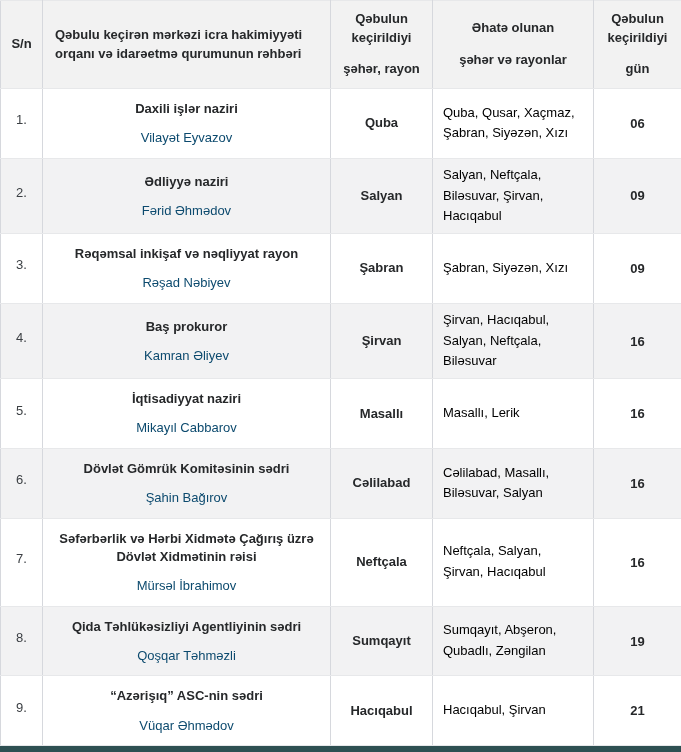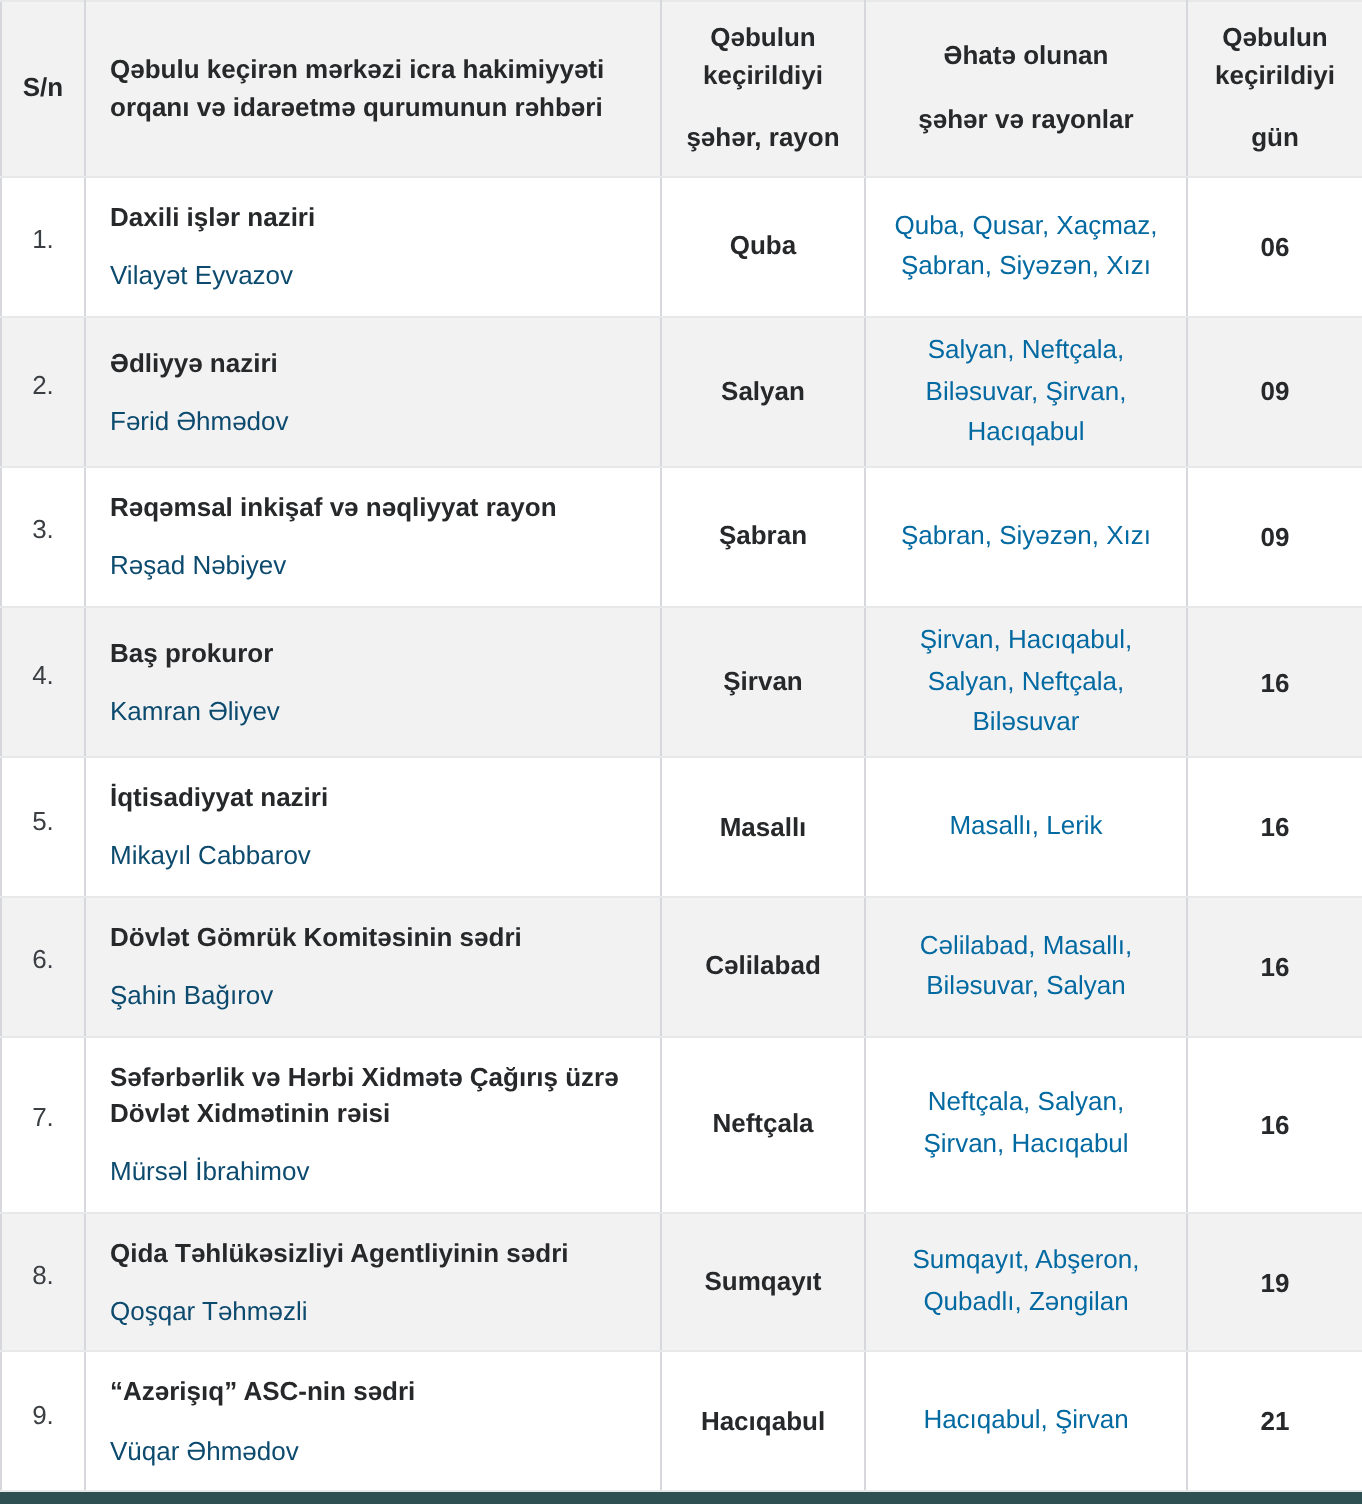--- a/index.html
+++ b/index.html
@@ -19,20 +19,21 @@
   col.c-leader  { width: 288px; }
   col.c-city    { width: 102px; }
   col.c-covered { width: 161px; }
   col.c-day     { width: 88px; }
 
   th, td {
     border-top: 1px solid #e7e8ea;
     border-bottom: 1px solid #e7e8ea;
     border-left: 1px solid #d6d8dd;
     border-right: 1px solid #d6d8dd;
+    text-align: center;
   }
   thead th {
     background: #f2f2f2;
     font-size: 13px;
     font-weight: bold;
     color: #26282a;
     text-align: center;
     vertical-align: middle;
     height: 88px;
     padding: 8px 6px;
@@ -68,22 +69,22 @@
   }
   td.city {
     text-align: center;
     font-weight: bold;
     color: #26282a;
     padding: 6px 8px;
     line-height: 1.55;
   }
   td.city .city-note { font-weight: normal; color: #3f4347; }
   td.covered {
-    text-align: center;
-    color: #0369a1;
+    text-align: left;
+    color: #000000;
     padding: 6px 10px;
     line-height: 1.6;
   }
   td.day {
     text-align: center;
     font-weight: bold;
     color: #26282a;
   }
   .bottom-bar {
     position: absolute;

